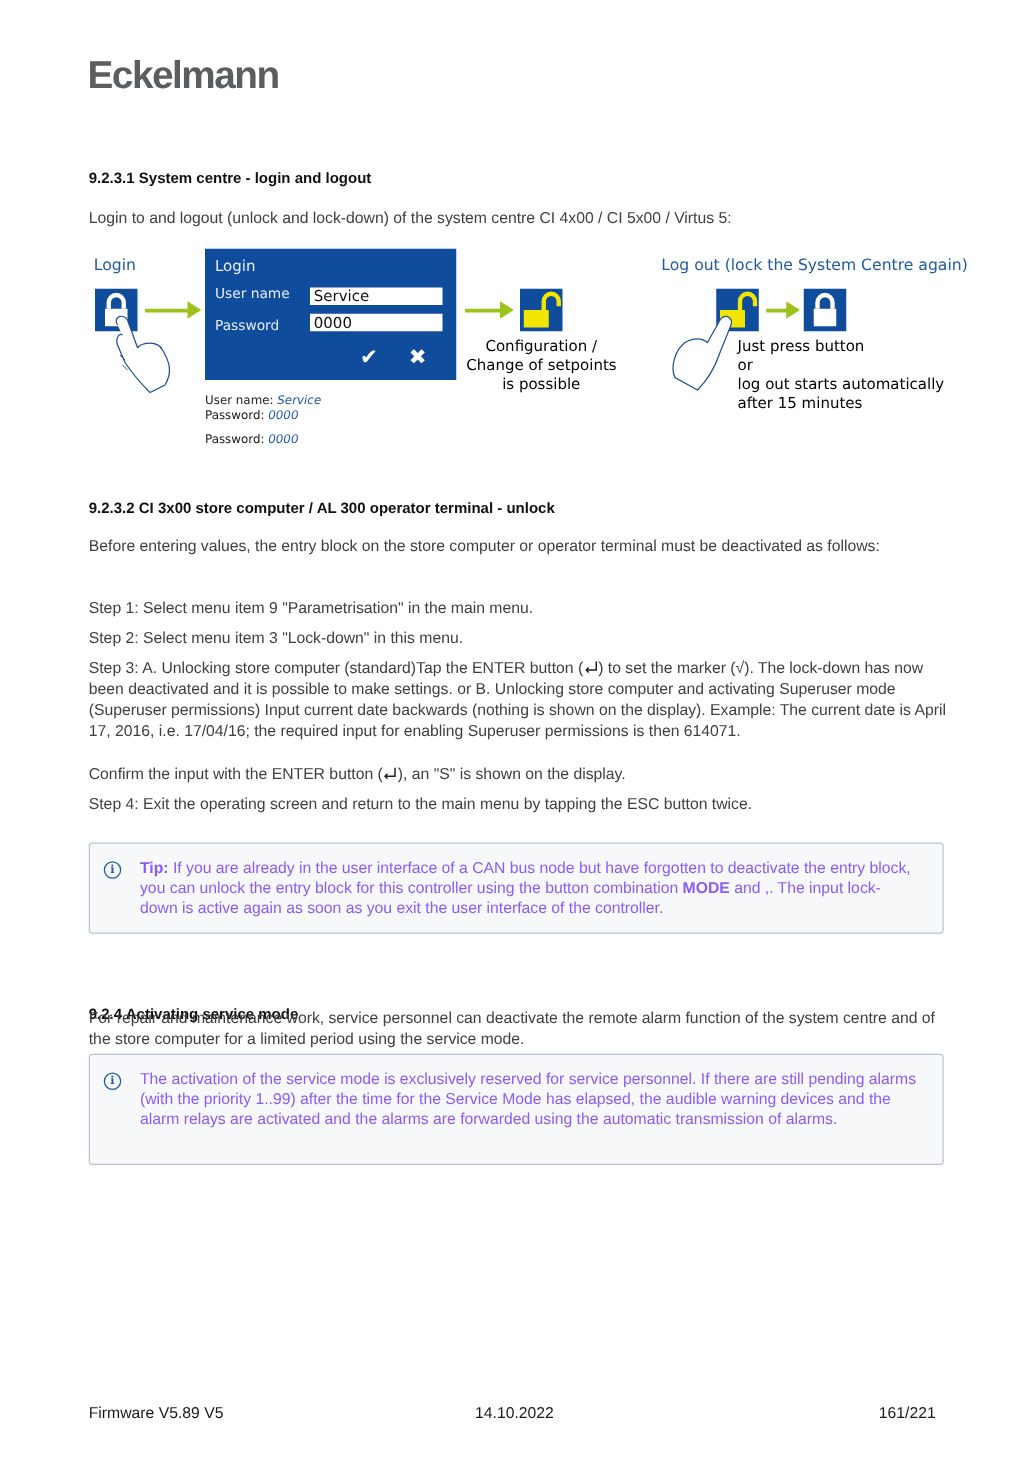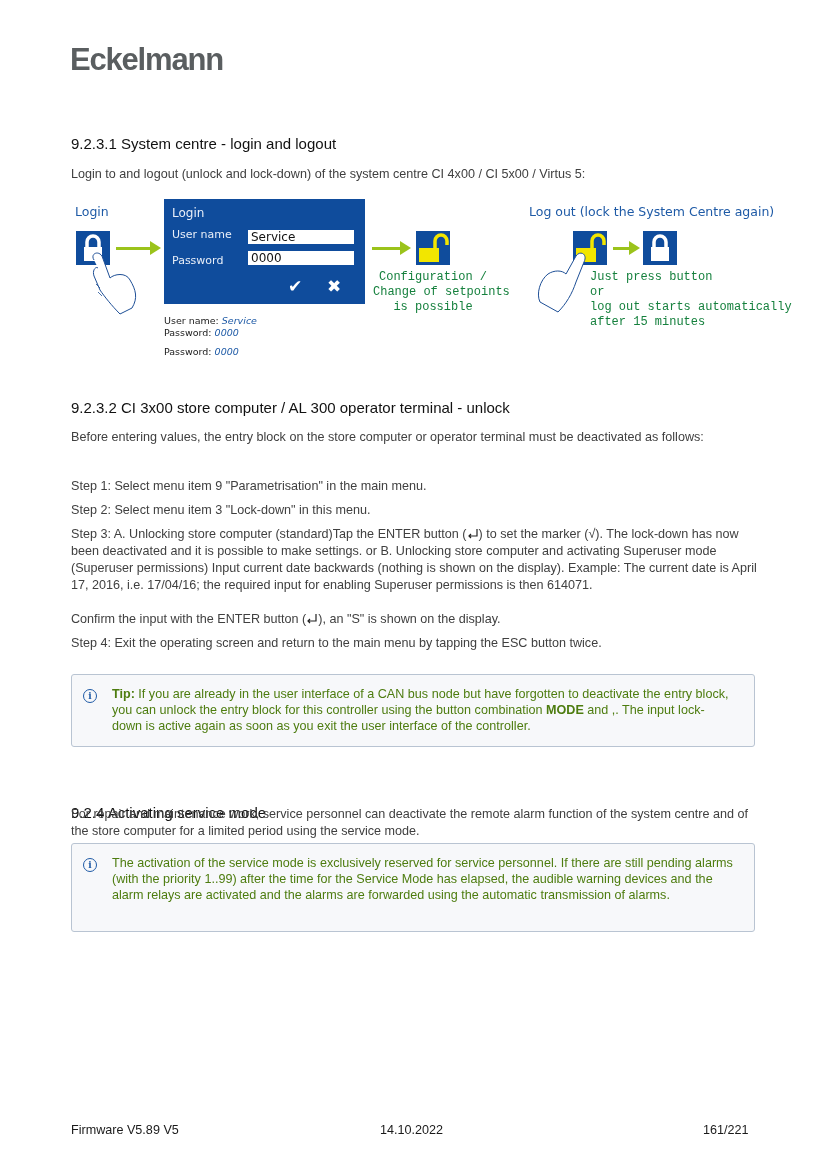--- a/index.html
+++ b/index.html
@@ -1,34 +1,34 @@
 <!DOCTYPE html>
 <html><head>
 <meta charset="utf-8">
 <style>
   html, body { margin: 0; padding: 0; background: #ffffff; }
   body { width: 827px; height: 1169px; position: relative; font-family: "Liberation Sans", sans-serif; color: #1a1a1a; overflow: hidden; }
   .logo { position: absolute; left: 70px; top: 42px; font-family: "Liberation Sans", sans-serif; font-weight: bold; font-size: 31px; letter-spacing: -1.2px; color: #5a5e60; }
-  .h3 { position: absolute; left: 71px; font-weight: normal; font-size: 15px; color: #111; }
+  .h3 { position: absolute; left: 71px; font-weight: bold; font-size: 12px; color: #111; }
   .p { position: absolute; left: 71px; width: 690px; font-size: 12.6px; line-height: 17px; color: #404040; }
   .p b { font-weight: normal; }
   .fig { position: absolute; left: 70px; top: 198px; width: 700px; height: 175px; font-family: "DejaVu Sans", sans-serif; }
   .fig .lbl { position: absolute; font-size: 12.5px; color: #1e5aa6; white-space: nowrap; }
-  .fig .t { position: absolute; font-size: 12px; color: #15803d; white-space: nowrap; line-height: 15px; font-family: Liberation Mono, monospace; }
+  .fig .t { position: absolute; font-size: 12px; color: #000000; white-space: nowrap; line-height: 15px; }
   .fig .small { position: absolute; font-size: 9.5px; color: #1a1a1a; line-height: 12px; white-space: nowrap; }
   .fig .small i { color: #1e5aa6; }
   .lockbox { position: absolute; width: 34px; height: 34px; background: #0f4c9c; }
   .panel { position: absolute; left: 94px; top: 1px; width: 201px; height: 105px; background: #0f4c9c; color: #fff; }
   .panel .pl { position: absolute; font-size: 11px; color: #e8eef8; white-space: nowrap; }
   .panel .in { position: absolute; left: 84px; width: 106px; height: 14px; background: #fff; color: #111; font-size: 12px; line-height: 14px; padding-left: 3px; box-sizing: border-box; }
   .panel .icn { position: absolute; top: 77px; color: #fff; font-size: 17px; font-weight: bold; }
   .arrow { position: absolute; height: 3px; background: #9bc31b; }
   .arrow::after { content: ""; position: absolute; right: -9px; top: -6px; border-left: 11px solid #9bc31b; border-top: 7.5px solid transparent; border-bottom: 7.5px solid transparent; }
   .note { position: absolute; left: 71px; width: 684px; border: 1px solid #b9c4d2; border-radius: 3px; background: #f7f8fa; box-sizing: border-box; }
-  .note .txt { position: absolute; left: 40px; right: 20px; font-size: 12.6px; line-height: 16px; color: #4d7c0f; }
+  .note .txt { position: absolute; left: 40px; right: 20px; font-size: 12.6px; line-height: 16px; color: #8b5cf6; }
   .note .info { position: absolute; left: 11px; width: 12px; height: 12px; border: 1.3px solid #1e5aa6; border-radius: 50%; color: #1e5aa6; font-size: 9px; font-weight: bold; text-align: center; line-height: 12px; font-family: "DejaVu Serif", serif; }
   .footer { position: absolute; top: 1123px; font-size: 12.6px; color: #1a1a1a; }
   .enter { display: inline-block; width: 12px; height: 10px; position: relative; vertical-align: -1px; }
 </style>
 </head>
 <body>
 
 <div class="logo">Eckelmann</div>
 
 <div class="h3" style="top:135px">9.2.3.1  System centre - login and logout</div>

